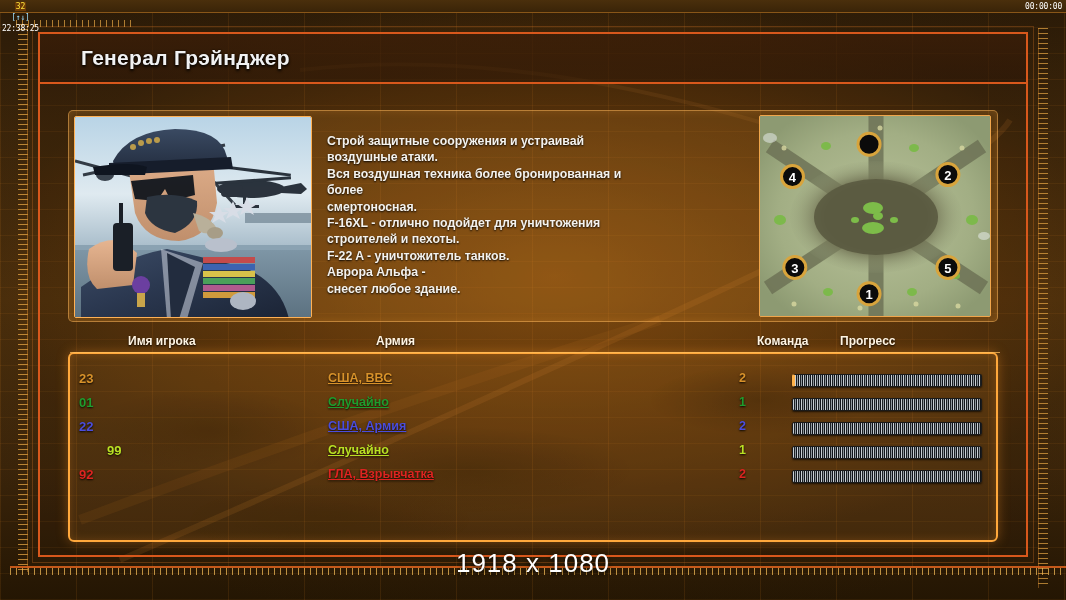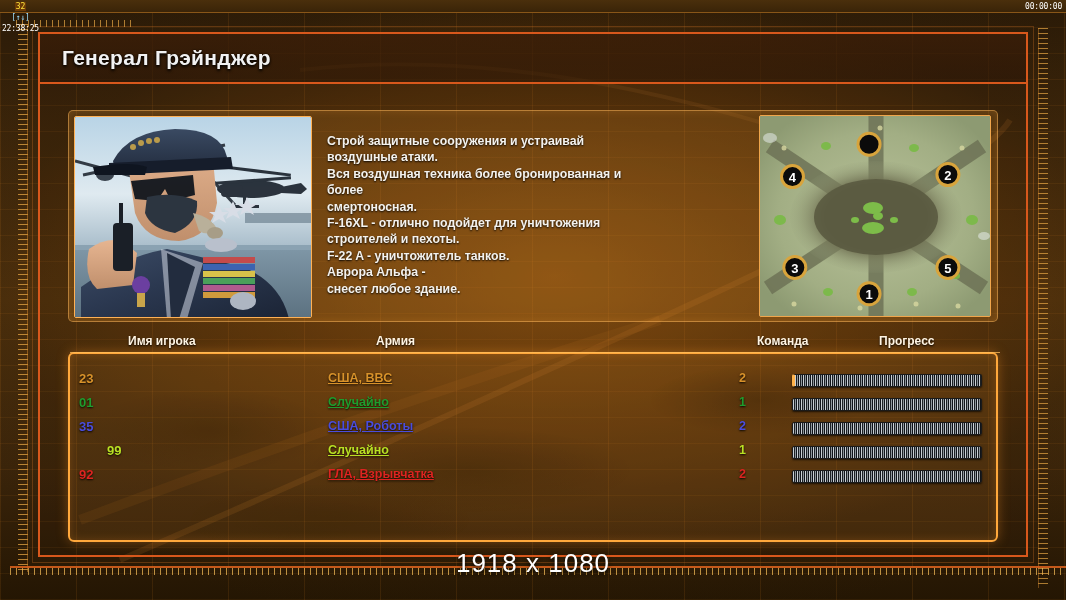--- a/index.html
+++ b/index.html
@@ -82,21 +82,21 @@
   }
 
   
   #header {
     position:absolute; left:0; top:0; width:986px; height:50px;
     background:linear-gradient(180deg, rgba(60,30,8,.72), rgba(44,22,6,.55));
     border-bottom:2px solid #d8581c;
     display:flex; align-items:center;
   }
   #page-title {
-    margin-left:22px; color:#f2f2f2; font-size:21px; font-weight:bold;
+    margin-left:41px; color:#f2f2f2; font-size:21px; font-weight:bold;
     letter-spacing:.3px;
     text-shadow:0 2px 3px rgba(0,0,0,.9), 0 0 2px rgba(0,0,0,.9);
   }
 
   
   #info {
     position:absolute; left:28px; top:76px; width:930px; height:212px;
     border:1px solid rgba(250,180,90,.55);
     border-radius:5px;
     background:rgba(255,170,60,0.14);
@@ -129,21 +129,21 @@
   }
   #head-row {
     position:absolute; left:0; top:-22px; width:930px; height:21px;
     border-bottom:1px solid rgba(255,190,90,.75);
   }
   .col { position:absolute; top:2px; color:#fff4e2; font-size:12px; font-weight:bold;
          text-shadow:0 1px 2px rgba(0,0,0,.95);padding-left:48px; }
   .c-name { left:10px; }
   .c-army { left:258px; }
   .c-team { left:639px; }
-  .c-prog { left:722px;margin-left:39px; }
+  .c-prog { left:722px; }
 
   .prow { position:absolute; left:0; width:930px; height:24px; }
   .p-name { position:absolute; left:9px; top:3px; font-size:13px; font-weight:bold;
             text-shadow:0 1px 2px rgba(0,0,0,.9); }
   .p-army { position:absolute; left:258px; top:3px; font-size:12.5px; font-weight:bold;
             text-shadow:0 1px 2px rgba(0,0,0,.9);text-decoration:underline; }
   .p-team { position:absolute; left:669px; top:3px; font-size:12.5px; font-weight:bold;
             text-shadow:0 1px 2px rgba(0,0,0,.9); }
   .p-prog { position:absolute; left:722px; top:6px; width:190px; height:13px;
             border:1px solid #1a1a1a; border-radius:2px;
@@ -406,22 +406,22 @@
             <span class="p-team" style="color: rgb(216, 146, 42);">2</span>
             <div class="p-prog lead"></div>
           </div>
           <div class="prow" style="top: 38px;">
             <span class="p-name" style="color: rgb(31, 156, 46);">01</span>
             <span class="p-army" style="color: rgb(31, 156, 46);">Случайно</span>
             <span class="p-team" style="color: rgb(31, 156, 46);">1</span>
             <div class="p-prog"></div>
           </div>
           <div class="prow" style="top: 62px;">
-            <span class="p-name" style="color: rgb(74, 77, 220);">35</span>
-            <span class="p-army" style="color: rgb(74, 77, 220);">США, Роботы</span>
+            <span class="p-name" style="color: rgb(74, 77, 220);">22</span>
+            <span class="p-army" style="color: rgb(74, 77, 220);">США, Армия</span>
             <span class="p-team" style="color: rgb(74, 77, 220);">2</span>
             <div class="p-prog"></div>
           </div>
           <div class="prow" style="top: 86px;">
             <span class="p-name" style="color: rgb(185, 224, 36); padding-left: 28px;">99</span>
             <span class="p-army" style="color: rgb(185, 224, 36);">Случайно</span>
             <span class="p-team" style="color: rgb(185, 224, 36);">1</span>
             <div class="p-prog"></div>
           </div>
           <div class="prow" style="top: 110px;">

